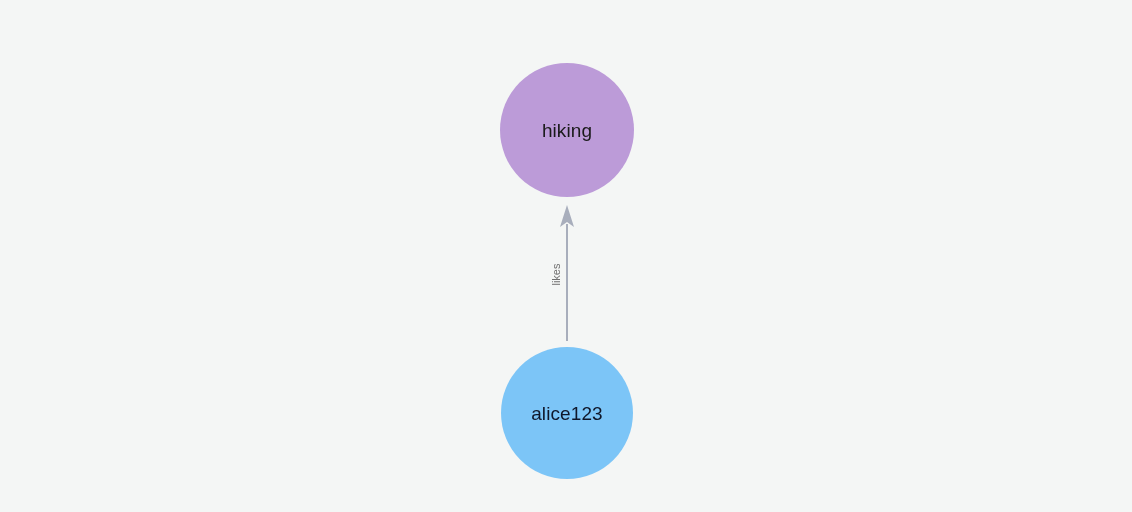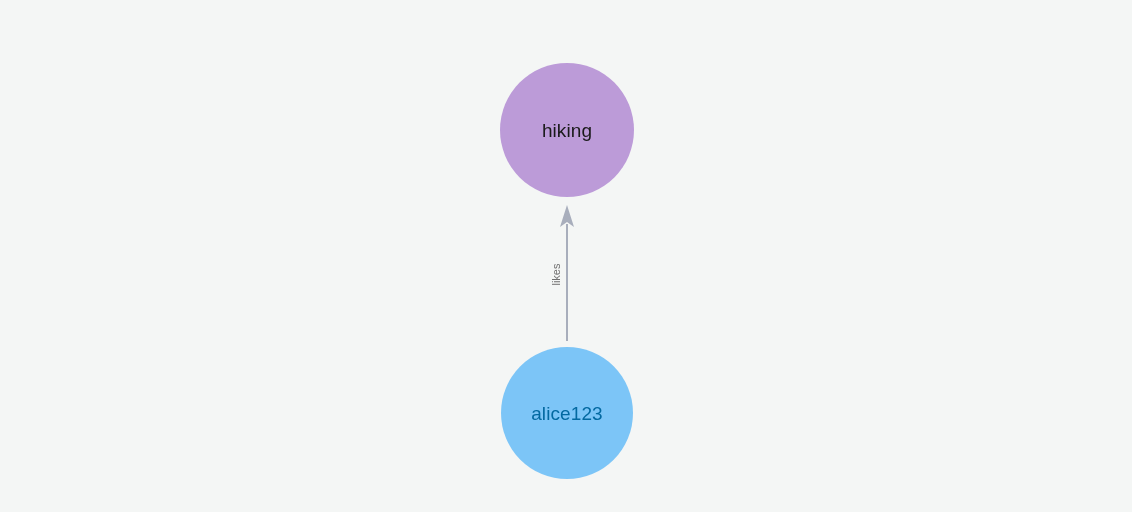--- a/index.html
+++ b/index.html
@@ -75,18 +75,18 @@
     </g>
   </svg>
 
   <div class="node-group" style="left:500px; top:53px; width:134px; height:134px;">
     <div class="node-circle" style="width:134px; height:134px; background:#bc9bd8;"></div>
     <div class="node-label" style="color: rgb(26, 26, 26); font-size: 19px;">hiking</div>
   </div>
 
   <div class="node-group" style="left: 501px; top: 337px; width: 132px; height: 132px;">
     <div class="node-circle" style="width: 132px; height: 132px; background: rgb(124, 197, 247);"></div>
-    <div class="node-label" style="color: #0369a1; font-size: 19px;">alice123</div>
+    <div class="node-label" style="color: #0f172a; font-size: 19px;">alice123</div>
   </div>
 
   <div class="edge-label" style="left: 536px; top: 259px; width: 40px; text-align: center; color: rgb(112, 112, 112); font-size: 11px; transform: rotate(-90deg);">likes</div>
 
 </div>
 
 </body></html>

